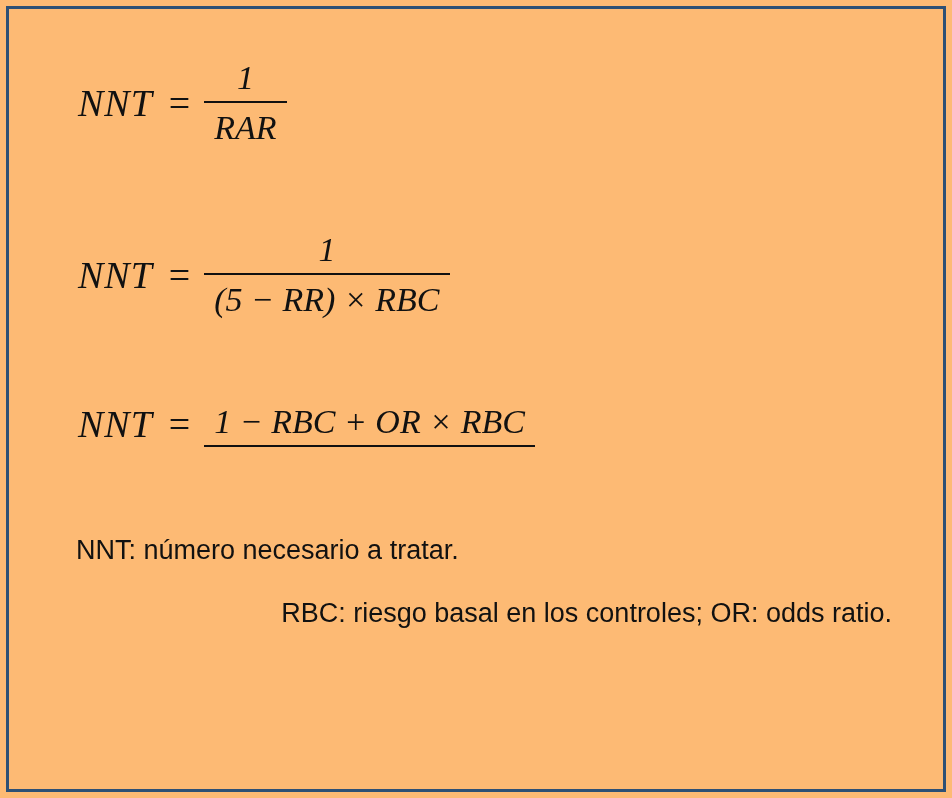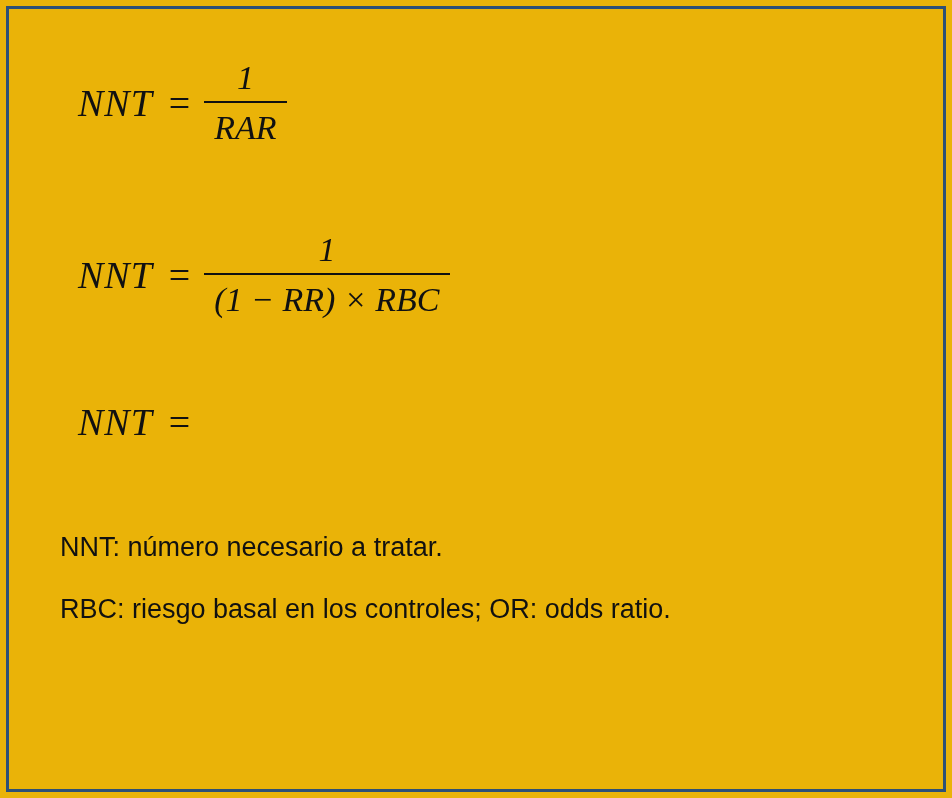--- a/index.html
+++ b/index.html
@@ -7,21 +7,21 @@
     padding: 0;
     background: #ffffff;
   }
   body {
     font-family: "Liberation Sans", sans-serif;
   }
   .page {
     position: relative;
     width: 952px;
     height: 798px;
-    background: #eab308;
+    background: #fdba74;
     box-sizing: border-box;
     overflow: hidden;
   }
   .frame {
     position: absolute;
     left: 6px;
     top: 6px;
     width: 940px;
     height: 786px;
     border: 3px solid #2e5075;
@@ -75,31 +75,31 @@
   .den { padding-top: 4px; }
   .bar {
     width: 100%;
     height: 2px;
     background: #111111;
   }
 
   
   .legend {
     margin-top: 86px;
-    margin-left: 0;
+    margin-left: 16px;
   }
   .legend-line {
     font-family: "Liberation Sans", sans-serif;
     font-size: 27px;
     color: #111111;
     line-height: 1.28;
     margin-bottom: 28px;
     white-space: nowrap;
   }
-  .legend-line:last-child { margin-bottom: 0; }
+  .legend-line:last-child { margin-bottom: 0; text-align: right; }
 </style>
 </head>
 <body>
 
 <div class="page">
   <div class="frame"></div>
 
   <div class="content">
 
     <div class="equation eq1">
@@ -111,28 +111,29 @@
         <span class="den">RAR</span>
       </span>
     </div>
 
     <div class="equation eq2">
       <span class="lhs">NNT</span>
       <span class="eqsign">=</span>
       <span class="frac">
         <span class="num">1</span>
         <span class="bar"></span>
-        <span class="den">(1 − RR) × RBC</span>
+        <span class="den">(5 − RR) × RBC</span>
       </span>
     </div>
 
     <div class="equation eq3">
       <span class="lhs">NNT</span>
       <span class="eqsign">=</span>
       <span class="frac">
+        <span class="num">1 − RBC + OR × RBC</span>
         <span class="bar"></span>
       </span>
     </div>
 
     <div class="legend">
       <div class="legend-line">NNT: número necesario a tratar.</div>
       <div class="legend-line">RBC: riesgo basal en los controles; OR: odds ratio.</div>
     </div>
 
   </div>

